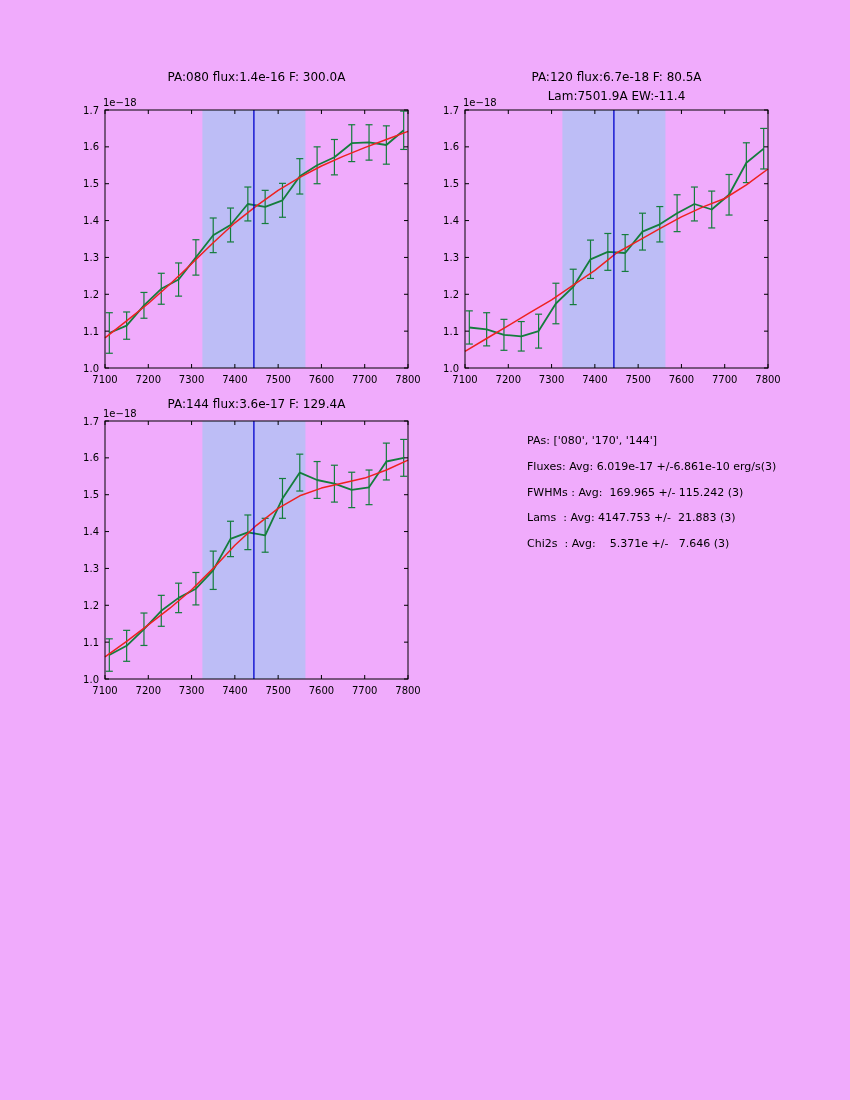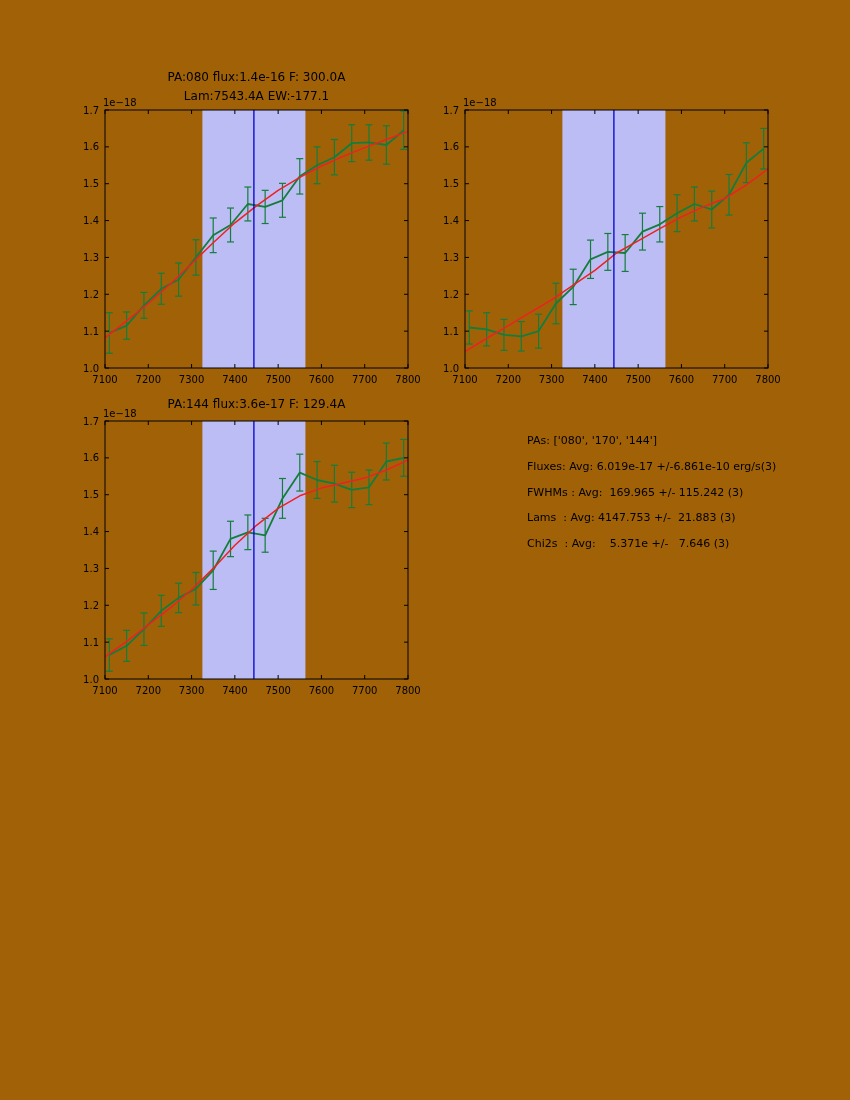--- a/index.html
+++ b/index.html
@@ -1,36 +1,35 @@
 <!DOCTYPE html>
 <html><head>
 <meta charset="utf-8">
 <style>
   html,body{margin:0;padding:0;background:#ffffff;}
   #figure{
-    position:relative;width:850px;height:1100px;background:#a16207;
+    position:relative;width:850px;height:1100px;background:#f0abfc;
     font-family:"DejaVu Sans",sans-serif;color:#000;overflow:hidden;
   }
   .subplot{position:absolute;width:362px;height:300px;}
   .subplot-title{
     position:absolute;width:303px;text-align:center;
     font-size:12px;line-height:19px;color:#000;white-space:nowrap;
   }
   .stats{position:absolute;font-size:11px;color:#000;}
   .stat-line{white-space:pre;height:25.8px;line-height:25.8px;}
   svg text{font-family:"DejaVu Sans",sans-serif;}
 </style>
 </head>
 <body>
 
 <div id="figure">
 
   <div class="subplot-title" style="left:105px;top:68px;">
     <div>PA:080 flux:1.4e-16 F: 300.0A</div>
-    <div>Lam:7543.4A EW:-177.1</div>
   </div>
   <div class="subplot" style="left:60px;top:97px;"><svg width="362" height="300">
         <rect x="142.39285714285717" y="13" width="103.01999999999998" height="258" fill="#bdbdf6"></rect>
         <g stroke="#147d3c" stroke-width="1.2">
           <line x1="49.32857142857143" y1="256.25714285714287" x2="49.32857142857143" y2="215.71428571428575"></line>
           <line x1="45.82857142857143" y1="256.25714285714287" x2="52.82857142857143" y2="256.25714285714287"></line>
           <line x1="45.82857142857143" y1="215.71428571428575" x2="52.82857142857143" y2="215.71428571428575"></line>
           <line x1="66.64285714285714" y1="242.25142857142853" x2="66.64285714285714" y2="214.9771428571429"></line>
           <line x1="63.14285714285714" y1="242.25142857142853" x2="70.14285714285714" y2="242.25142857142853"></line>
           <line x1="63.14285714285714" y1="214.9771428571429" x2="70.14285714285714" y2="214.9771428571429"></line>
@@ -135,20 +134,24 @@
           <text x="39" y="200.7857142857143" text-anchor="end">1.2</text>
           <text x="39" y="163.9285714285714" text-anchor="end">1.3</text>
           <text x="39" y="127.07142857142861" text-anchor="end">1.4</text>
           <text x="39" y="90.21428571428572" text-anchor="end">1.5</text>
           <text x="39" y="53.357142857142804" text-anchor="end">1.6</text>
           <text x="39" y="16.5" text-anchor="end">1.7</text>
           <text x="43" y="9" text-anchor="start">1e−18</text>
         </g>
       </svg></div>
 
+  <div class="subplot-title" style="left:465px;top:68px;">
+    <div>PA:120 flux:6.7e-18 F: 80.5A</div>
+    <div>Lam:7501.9A EW:-11.4</div>
+  </div>
   <div class="subplot" style="left:420px;top:97px;"><svg width="362" height="300">
         <rect x="142.39285714285717" y="13" width="103.01999999999998" height="258" fill="#bdbdf6"></rect>
         <g stroke="#147d3c" stroke-width="1.2">
           <line x1="49.32857142857143" y1="247.0428571428571" x2="49.32857142857143" y2="213.87142857142857"></line>
           <line x1="45.82857142857143" y1="247.0428571428571" x2="52.82857142857143" y2="247.0428571428571"></line>
           <line x1="45.82857142857143" y1="213.87142857142857" x2="52.82857142857143" y2="213.87142857142857"></line>
           <line x1="66.64285714285714" y1="248.88571428571427" x2="66.64285714285714" y2="215.71428571428575"></line>
           <line x1="63.14285714285714" y1="248.88571428571427" x2="70.14285714285714" y2="248.88571428571427"></line>
           <line x1="63.14285714285714" y1="215.71428571428575" x2="70.14285714285714" y2="215.71428571428575"></line>
           <line x1="83.95714285714286" y1="253.3085714285714" x2="83.95714285714286" y2="222.34857142857138"></line>

